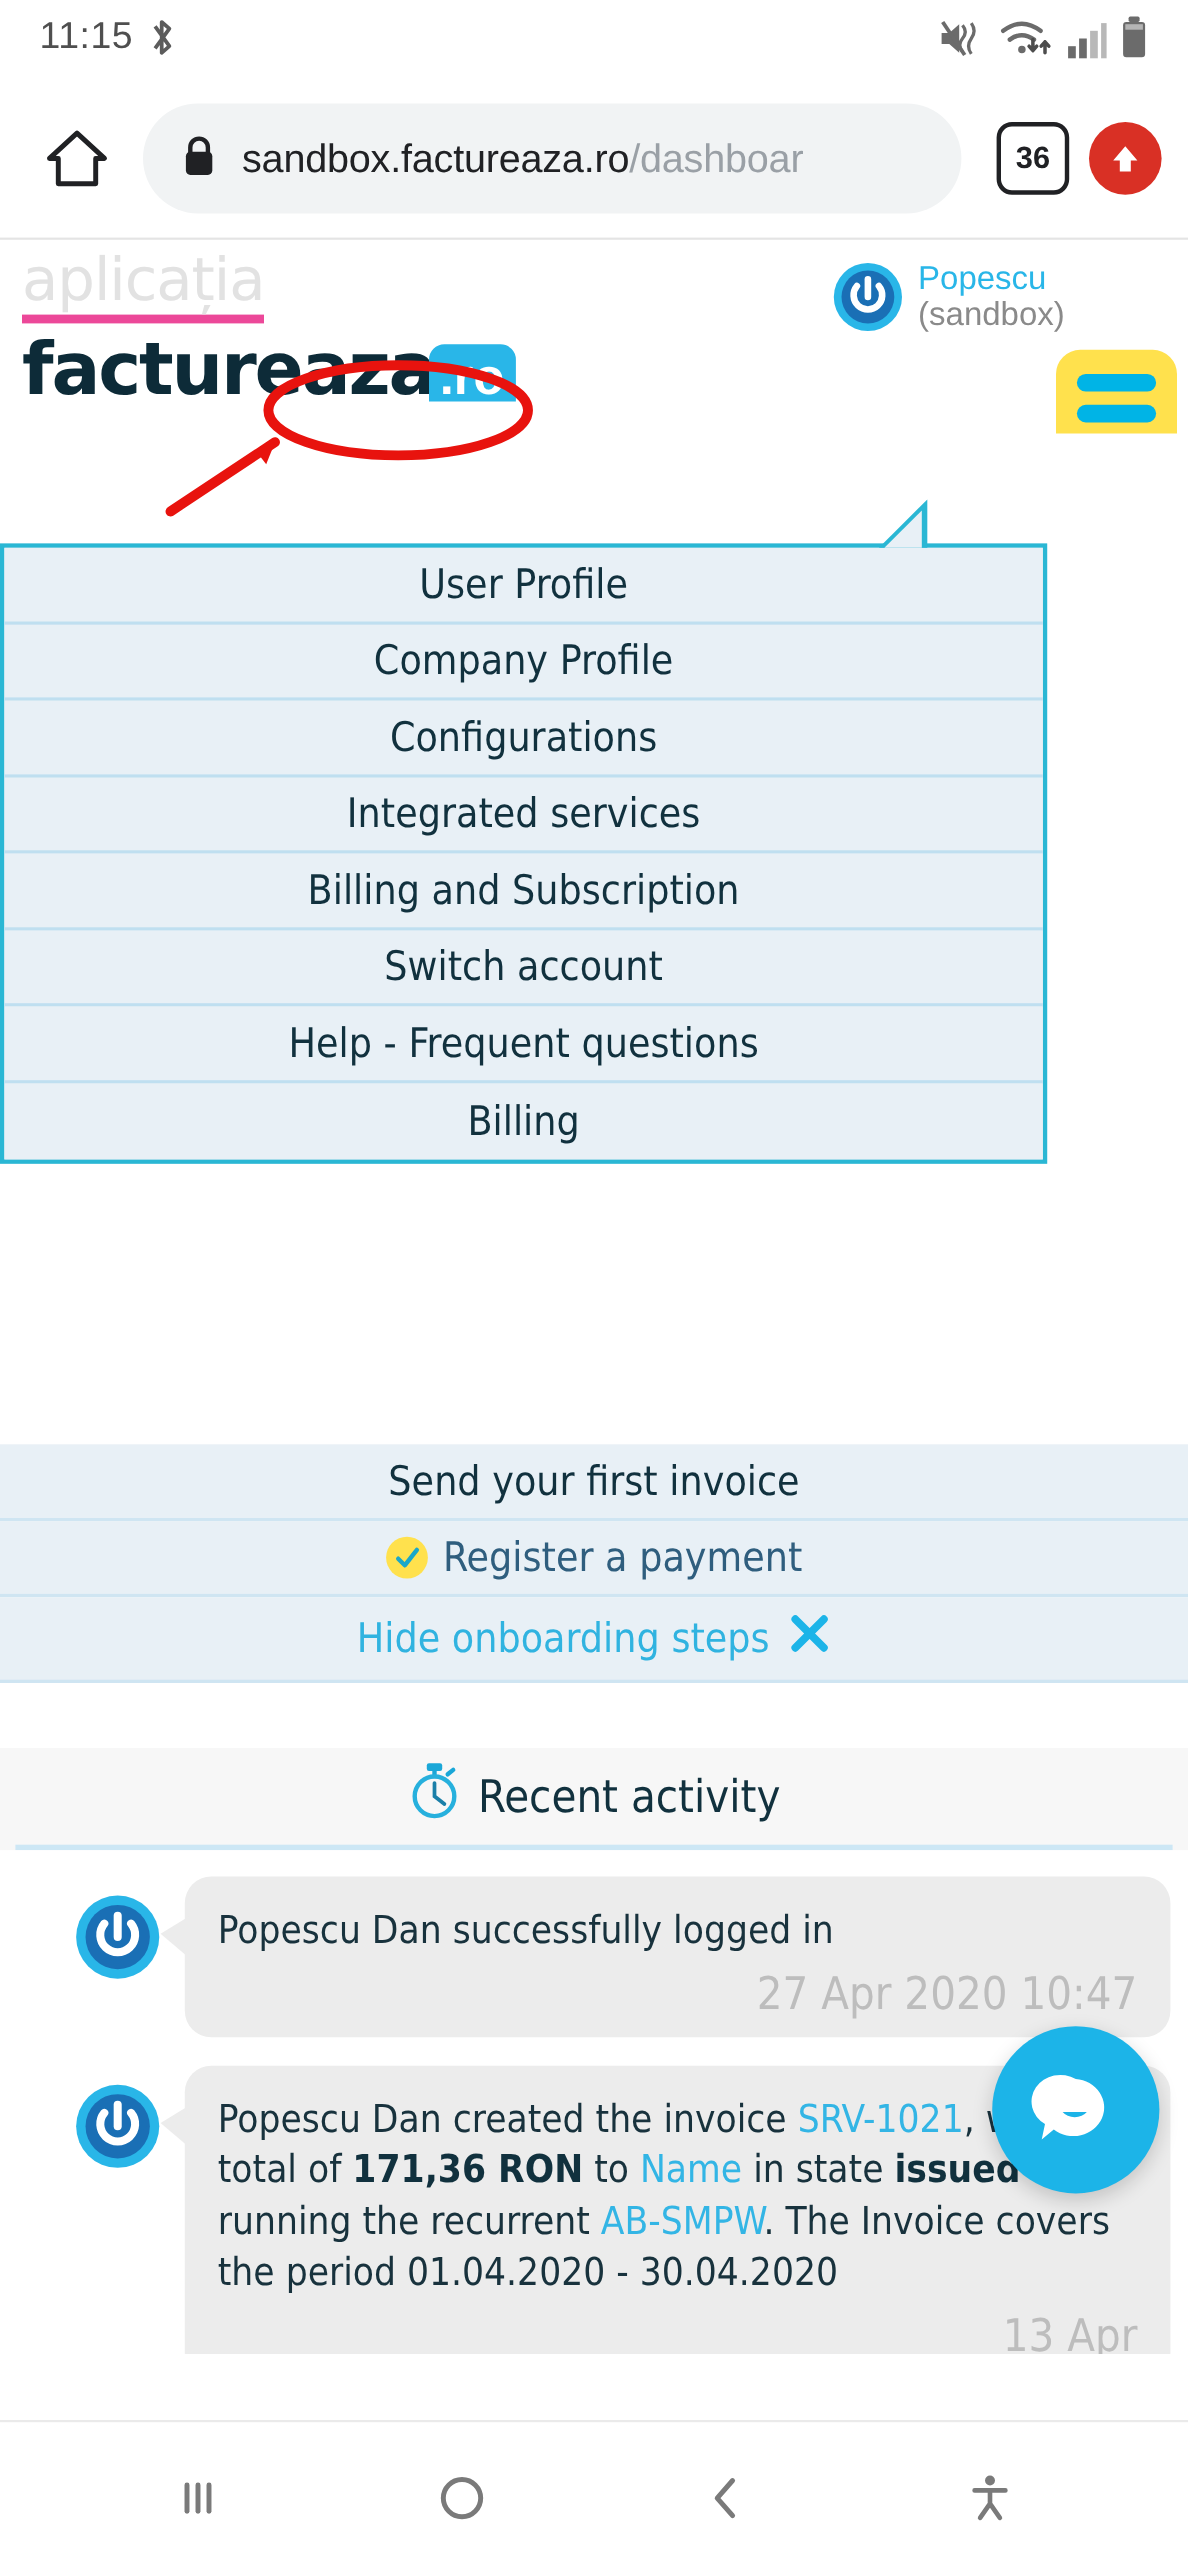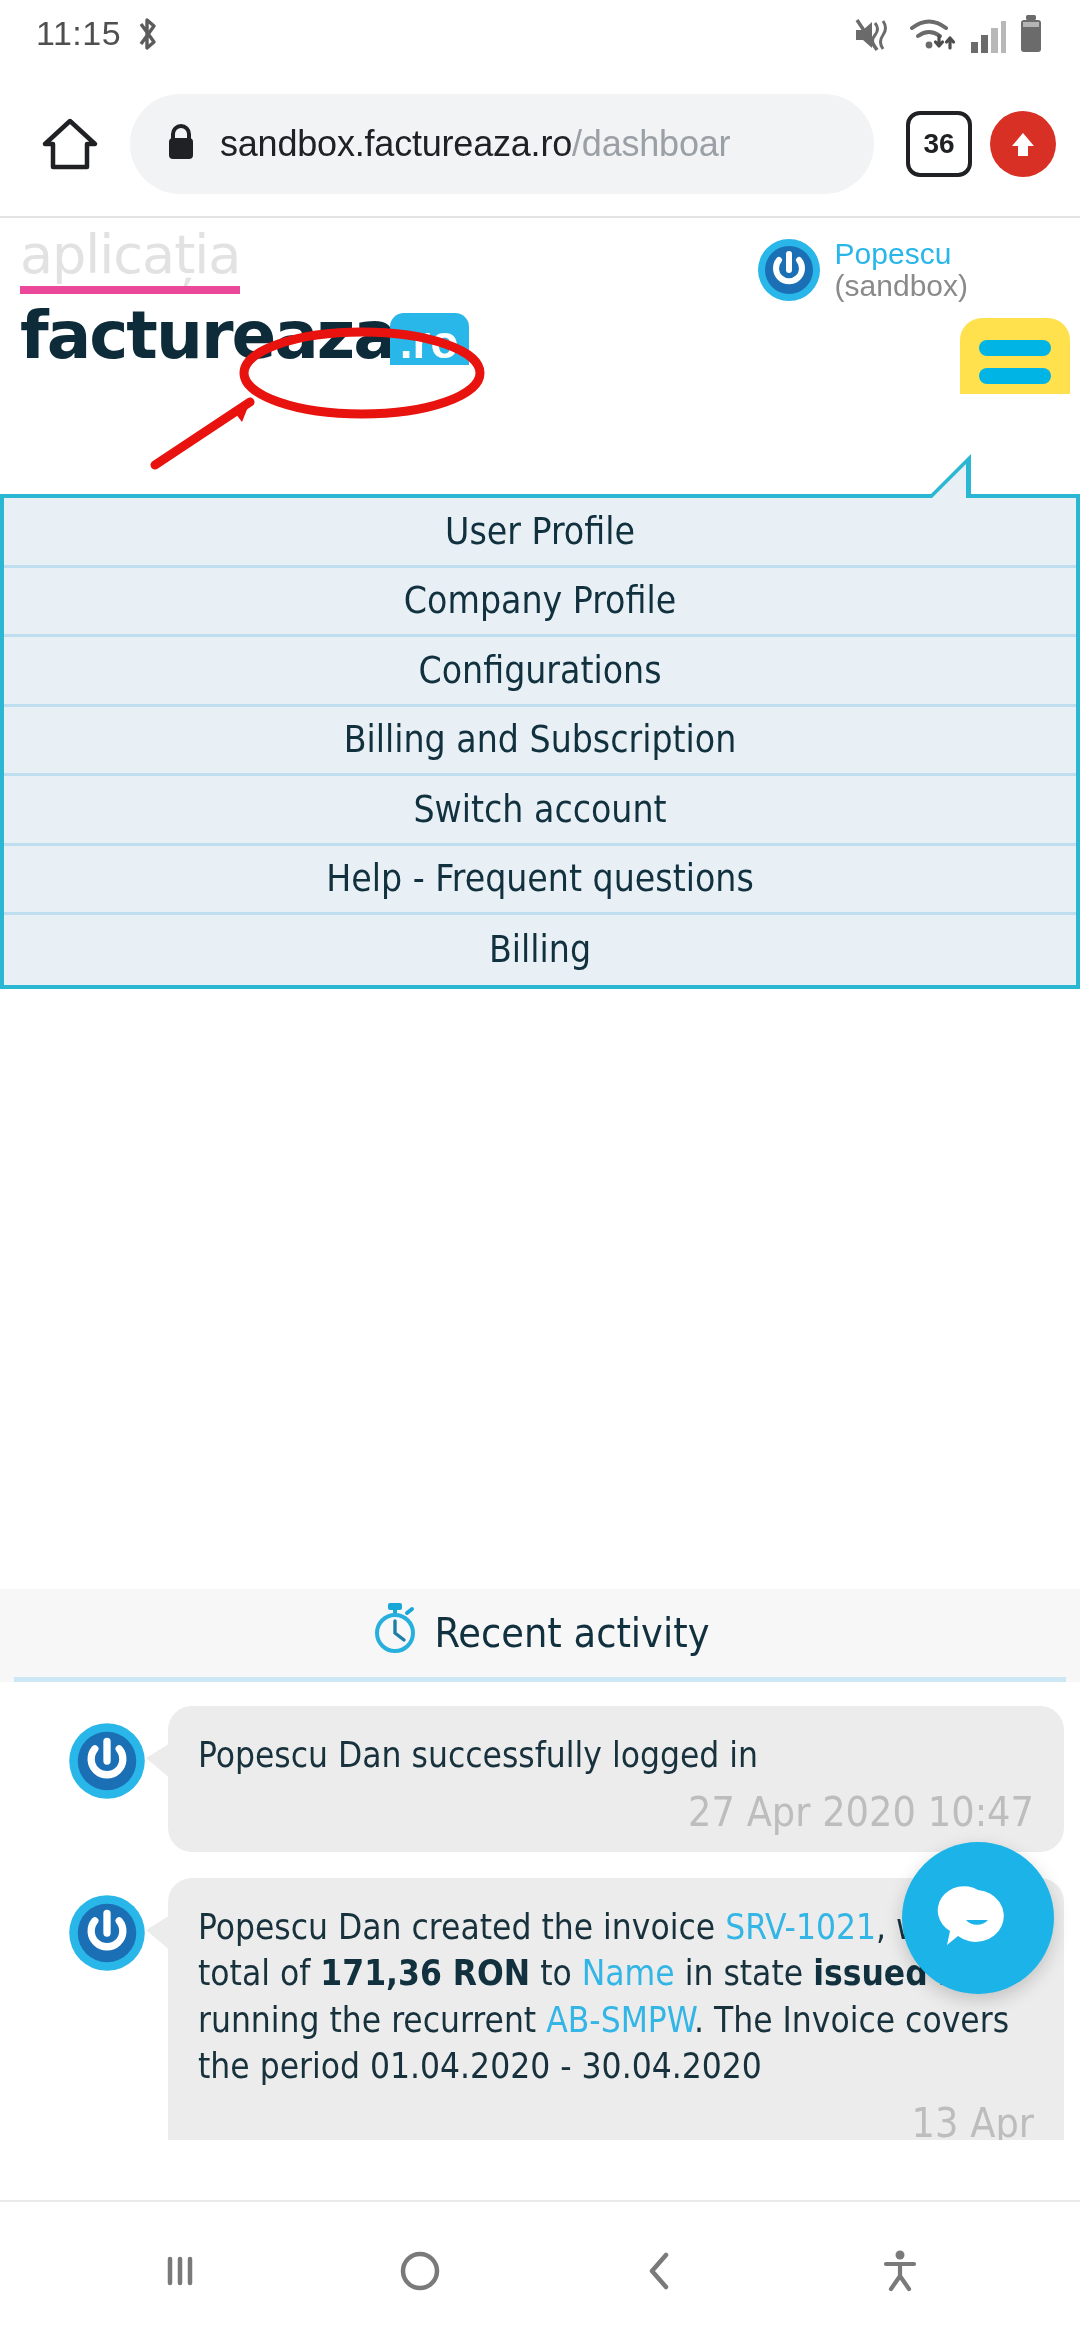--- a/index.html
+++ b/index.html
@@ -80,21 +80,21 @@
   .menu-btn{
     position:absolute; right:10px; top:100px; width:110px; height:76px;
     background:#ffe14d; border-radius:22px 22px 0 0;
     display:flex; flex-direction:column; align-items:center; justify-content:flex-start;
     gap:12px; padding-top:22px;
   }
   .menu-bar{ width:72px; height:16px; background:#00b4e6; border-radius:8px; }
 
   
   .dropdown{
-    position:absolute; left:0; top:276px; width:1080px;
+    position:absolute; left:0; top:276px; width:952px;
     border:4px solid #2ab7d4; background:#e8f0f6;
     z-index:6;
   }
   .dd-caret{
     position:absolute; right:105px; top:-44px; width:0; height:0;
     border-left:44px solid transparent; border-bottom:44px solid #2ab7d4;
     z-index:7;
   }
   .dd-caret-in{
     position:absolute; right:110px; top:-34px; width:0; height:0;
@@ -287,26 +287,48 @@
         <span class="menu-bar"></span>
       </div>
     </div>
 
     <div class="dropdown">
       <span class="dd-caret"></span>
       <span class="dd-caret-in"></span>
       <div class="dd-item">User Profile</div>
       <div class="dd-item">Company Profile</div>
       <div class="dd-item">Configurations</div>
+      <div class="dd-item">Integrated services</div>
       <div class="dd-item">Billing and Subscription</div>
       <div class="dd-item">Switch account</div>
       <div class="dd-item">Help - Frequent questions</div>
       <div class="dd-item">Billing</div>
     </div>
 
+    <div class="onboard">
+      <div class="ob-item">
+        <span>Send your first invoice</span>
+      </div>
+      <div class="ob-item done">
+        <span class="ob-check">
+          <svg width="28" height="28" viewBox="0 0 28 28">
+              <path d="M6 15 L12 21 L23 7" fill="none" stroke="#1aa7c9" stroke-width="4" stroke-linecap="round" stroke-linejoin="round"></path>
+            </svg>
+        </span>
+        <span>Register a payment</span>
+      </div>
+      <div class="ob-hide">
+        <span>Hide onboarding steps</span>
+        <span>
+          <svg width="40" height="40" viewBox="0 0 40 40">
+              <path d="M7 7 L33 33 M33 7 L7 33" stroke="#1cb4e8" stroke-width="7" stroke-linecap="round"></path>
+            </svg>
+        </span>
+      </div>
+    </div>
 
     <div class="activity">
       <div class="act-title">
         <span>
           <svg width="48" height="54" viewBox="0 0 48 54">
             <rect x="17" y="2" width="14" height="7" rx="2" fill="#1aa7d8"></rect>
             <line x1="24" y1="9" x2="24" y2="14" stroke="#1aa7d8" stroke-width="4"></line>
             <line x1="36" y1="12" x2="41" y2="8" stroke="#1aa7d8" stroke-width="4" stroke-linecap="round"></line>
             <circle cx="24" cy="32" r="18" fill="none" stroke="#27b0dd" stroke-width="4"></circle>
             <path d="M24 20 V32 L33 39" fill="none" stroke="#1b7fa8" stroke-width="3.4" stroke-linecap="round"></path>

